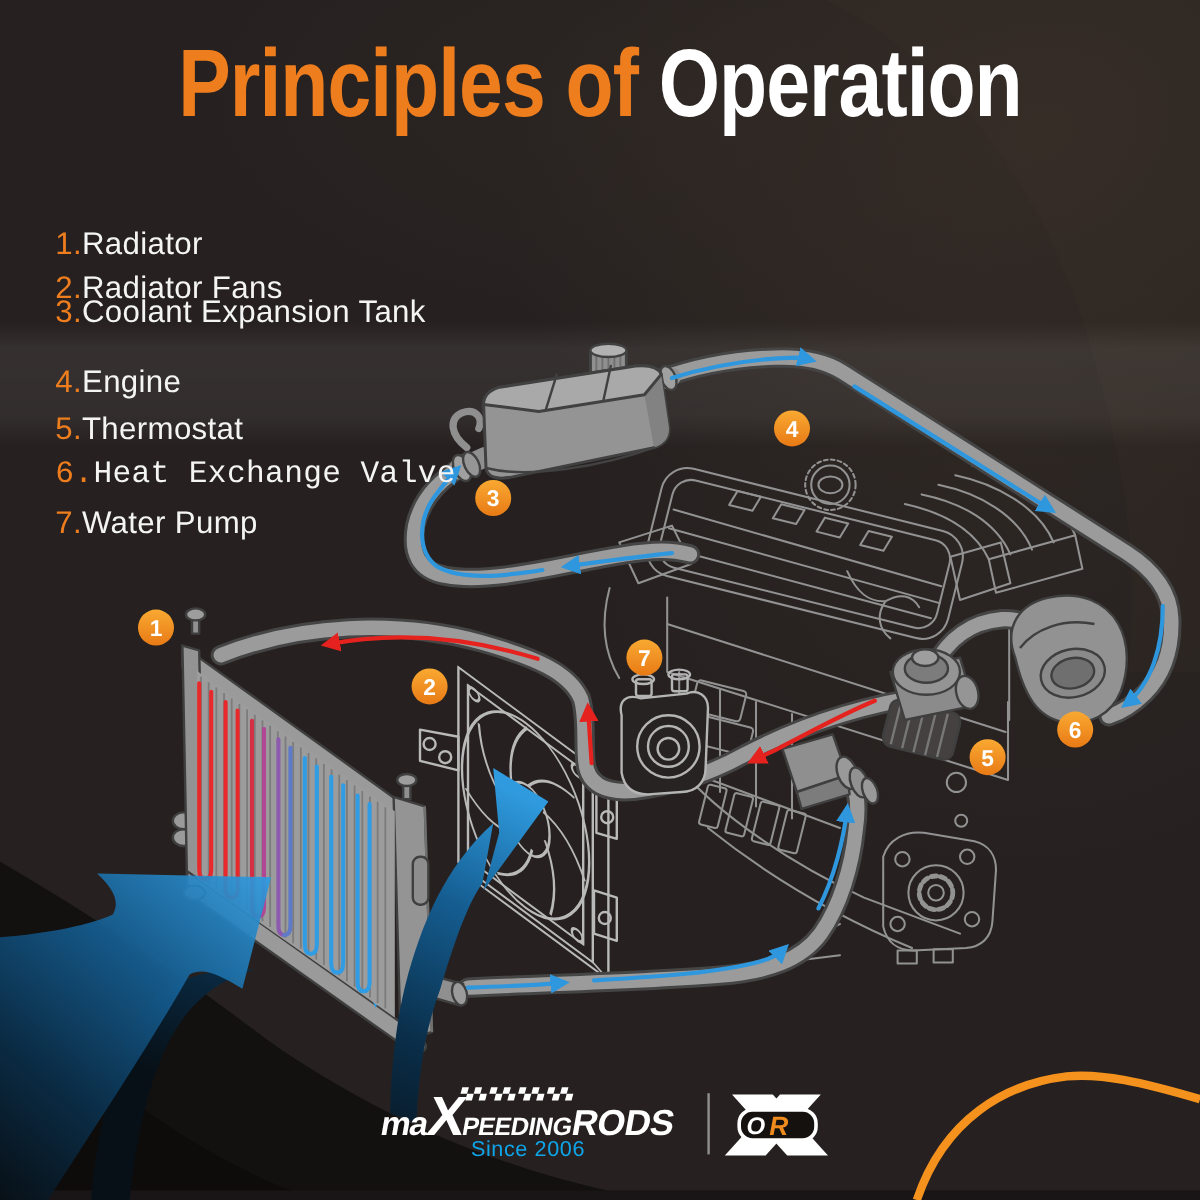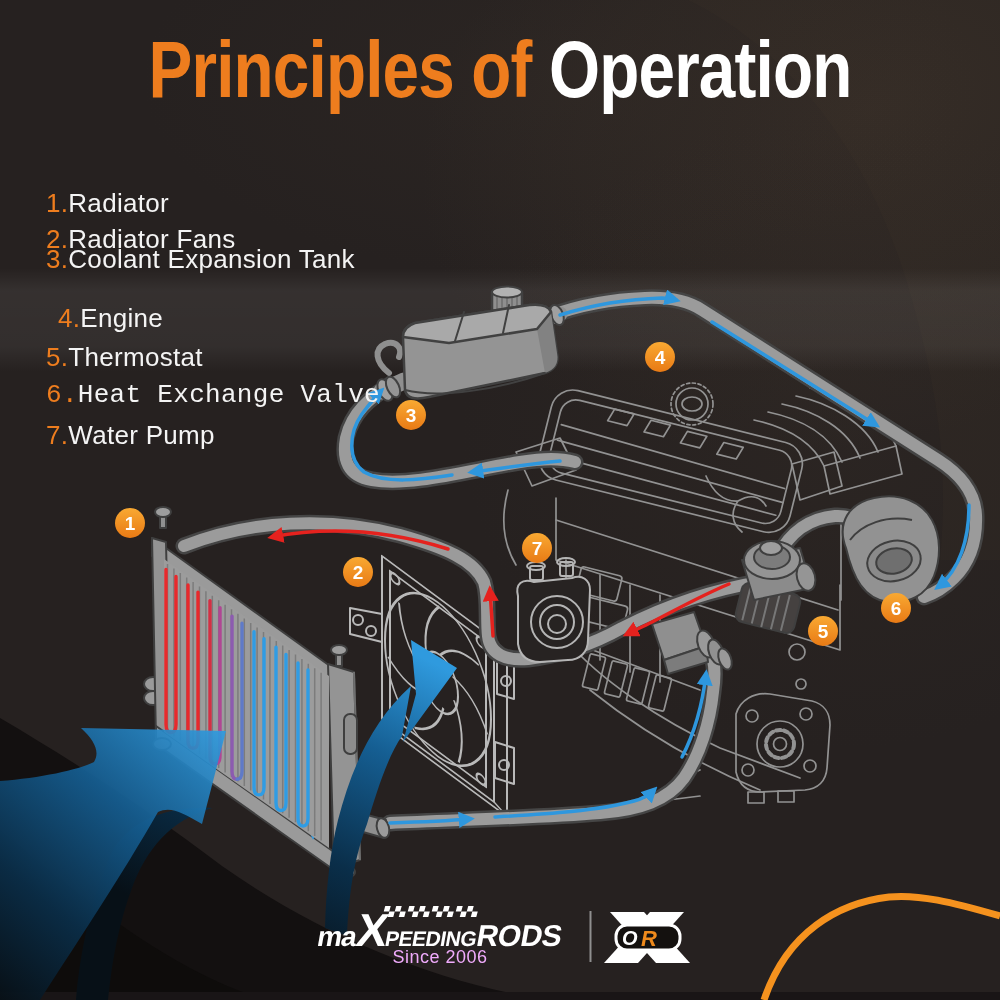--- a/index.html
+++ b/index.html
@@ -5,21 +5,21 @@
   html,body{margin:0;padding:0;}
   body{width:1000px;height:1000px;overflow:hidden;position:relative;
        background:#241f1d;font-family:"Liberation Sans",sans-serif;}
   #art{position:absolute;left:0;top:0;z-index:1;}
   .txt{position:absolute;z-index:5;white-space:nowrap;}
   #title{left:0;top:24px;width:1000px;text-align:center;font-size:80px;font-weight:bold;
          color:#fff;letter-spacing:-1px;transform:scaleX(0.82);}
   #title .o{color:#ee7d1e;}
   .li{left:46px;font-size:26px;color:#f4f4f4;letter-spacing:0.3px;}
   .li .n{color:#ee7d1e;}
-  #since{left:290px;top:947px;width:300px;text-align:center;font-size:18px;color:#f0abfc;letter-spacing:0.5px;}
+  #since{left:290px;top:947px;width:300px;text-align:center;font-size:18px;color:#0ea5e9;letter-spacing:0.5px;}
   #wordmark{left:314px;top:903px;color:#fff;font-weight:bold;transform:skewX(-10deg);transform-origin:left bottom;}
   #wordmark span{display:inline;}
   .wm1{font-size:28px;letter-spacing:-1px;}
   .wm2{font-size:46px;letter-spacing:-1px;}
   .wm3{font-size:21px;letter-spacing:-0.5px;}
   .wm4{font-size:30px;letter-spacing:-0.5px;}
 </style>
 </head>
 <body>
 <svg id="art" width="1000" height="1000" viewBox="0 0 1000 1000">
@@ -374,18 +374,18 @@
       <text x="622" y="945" font-family="Liberation Sans, sans-serif" font-size="20" font-weight="bold" font-style="italic" fill="#fff">O</text>
       <text x="641" y="946" font-family="Liberation Sans, sans-serif" font-size="22" font-weight="bold" font-style="italic" fill="#ef8a1c">R</text>
     </g>
   </g>
 </svg>
 
 <div class="txt" id="title"><span class="o">Principles of </span><span>Operation</span></div>
 <div class="txt li" style="top:188px;"><span class="n">1.</span>Radiator</div>
 <div class="txt li" style="top:224px;text-align:right;"><span class="n">2.</span>Radiator Fans</div>
 <div class="txt li" style="top:244px;"><span class="n">3.</span>Coolant Expansion Tank</div>
-<div class="txt li" style="top:303px;margin-left:12px;"><span class="n">4.</span>Engine</div>
+<div class="txt li" style="top:303px;"><span class="n">4.</span>Engine</div>
 <div class="txt li" style="top:342px;"><span class="n">5.</span>Thermostat</div>
 <div class="txt li" style="top:380px;font-family:Liberation Mono, monospace;"><span class="n">6.</span>Heat Exchange Valve</div>
 <div class="txt li" style="top:420px;"><span class="n">7.</span>Water Pump</div>
 <div class="txt" id="wordmark"><span class="wm1">ma</span><span class="wm2">X</span><span class="wm3">PEEDING</span><span class="wm4">RODS</span></div>
 <div class="txt" id="since">Since 2006</div>
 
 </body></html>

